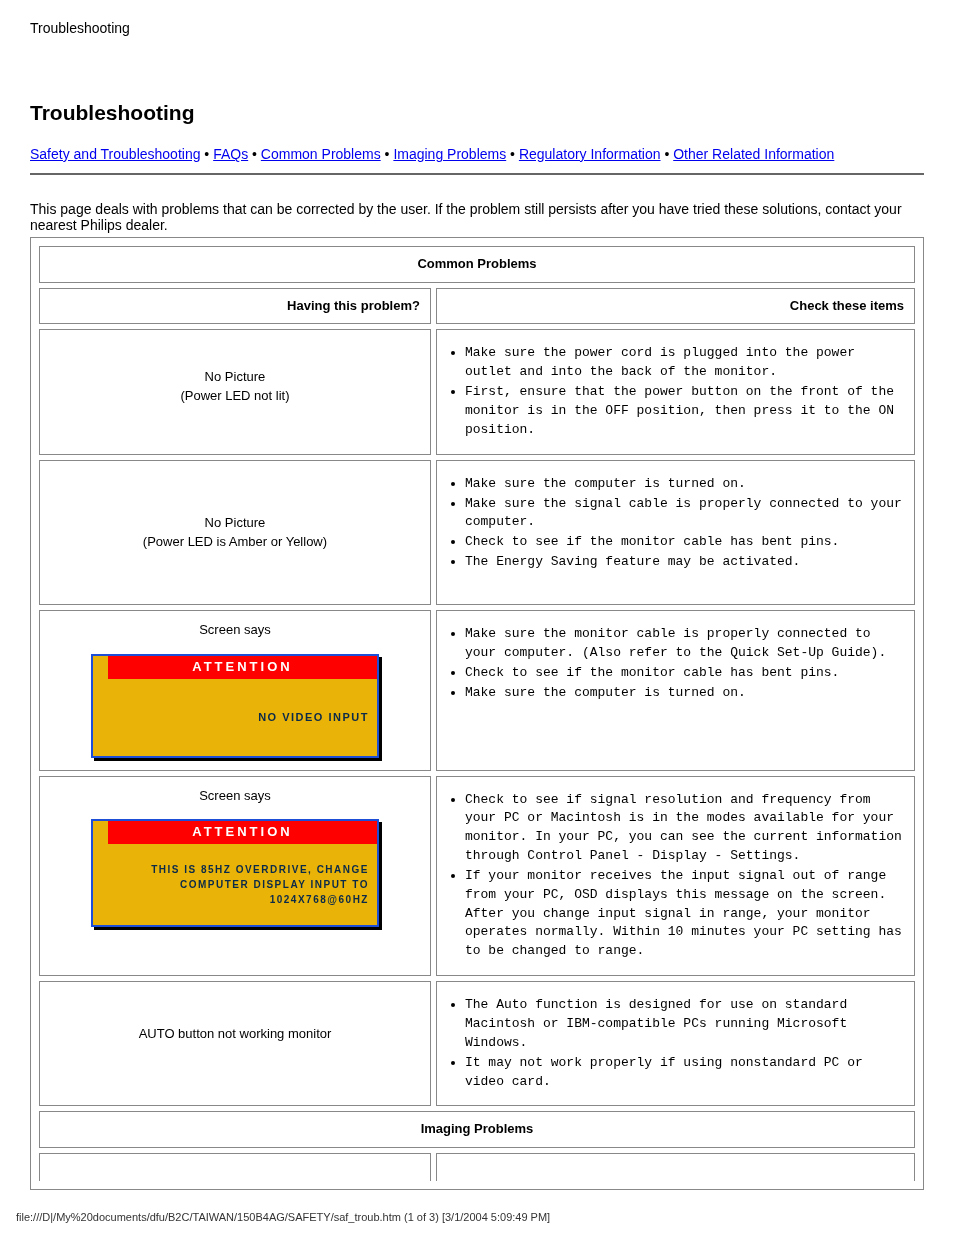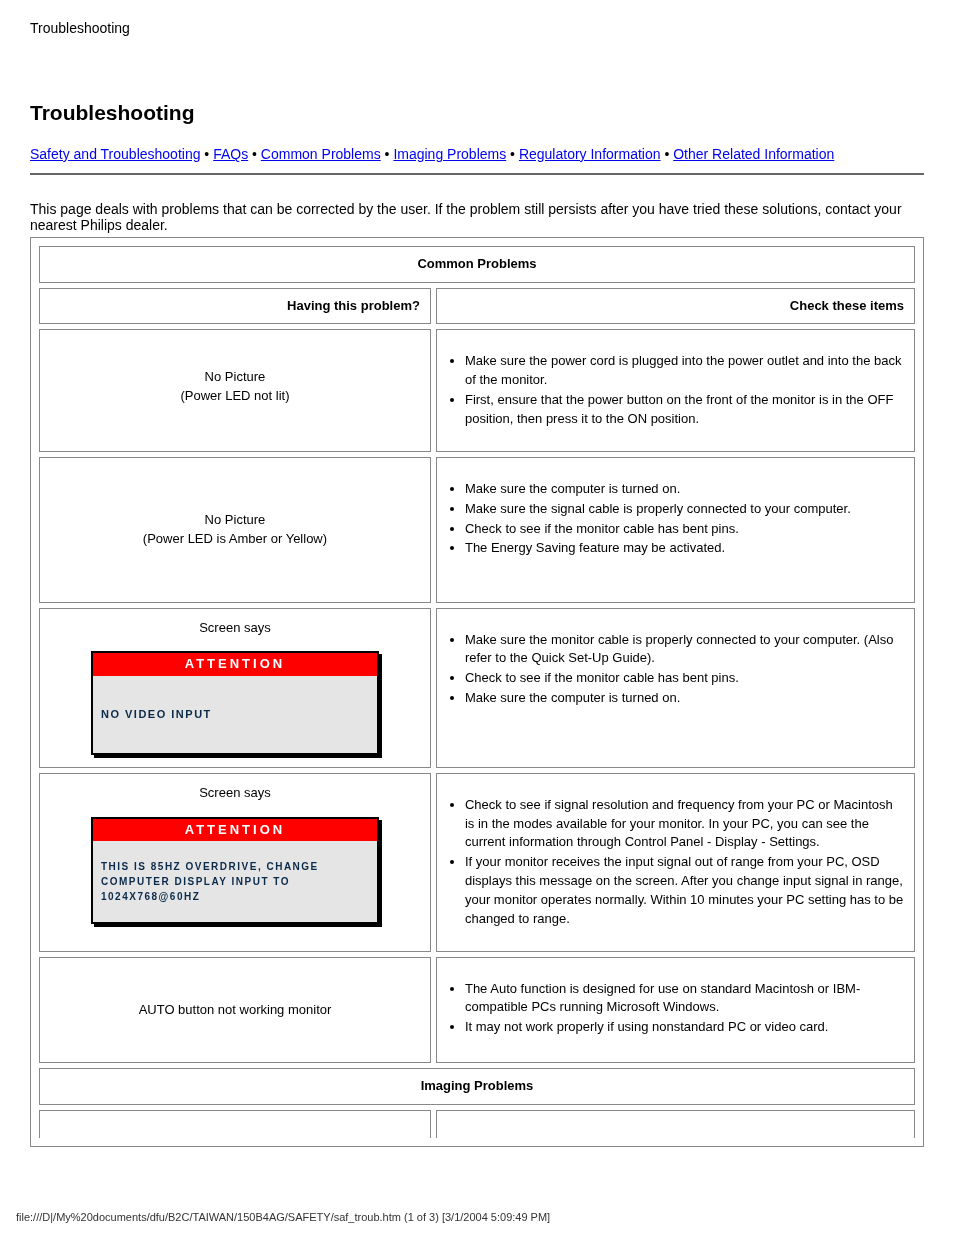--- a/index.html
+++ b/index.html
@@ -56,41 +56,42 @@
       font-size: 14px;
       padding: 6px;
     }
     .col-header {
       text-align: right;
       font-weight: bold;
       font-size: 14px;
     }
     .col-left { width: 45%; }
     .col-right { width: 55%; }
-    ul { padding-left: 18px; margin: 14px 0; }
+    ul { padding-left: 18px; margin: 6px 0; font-family: Liberation Mono, monospace; }
     li { margin: 1px 0; }
     .attention-box {
       width: 288px;
-      border: 2px solid #000000;
+      border: 2px solid #1d4ed8;
       box-shadow: 3px 3px 0 #000;
       margin: 10px auto 4px auto;
-      background: #e5e5e5;
+      background: #eab308;
+      padding-left: 15px;
     }
     .attention-header {
       background: #ff0000;
       color: #fff;
       text-align: center;
       letter-spacing: 3px;
       font-weight: bold;
       font-size: 13px;
       padding: 2px;
     }
     .attention-body {
       color: #0a2a4a;
-      text-align: left;
+      text-align: right;
       font-weight: bold;
       font-size: 11px;
       letter-spacing: 1.5px;
       padding: 30px 8px;
       line-height: 1.5;
     }
     .attention-body.tight { padding: 18px 8px; font-size: 10px; }
     .caption {
       text-align: center;
       font-size: 12px;

